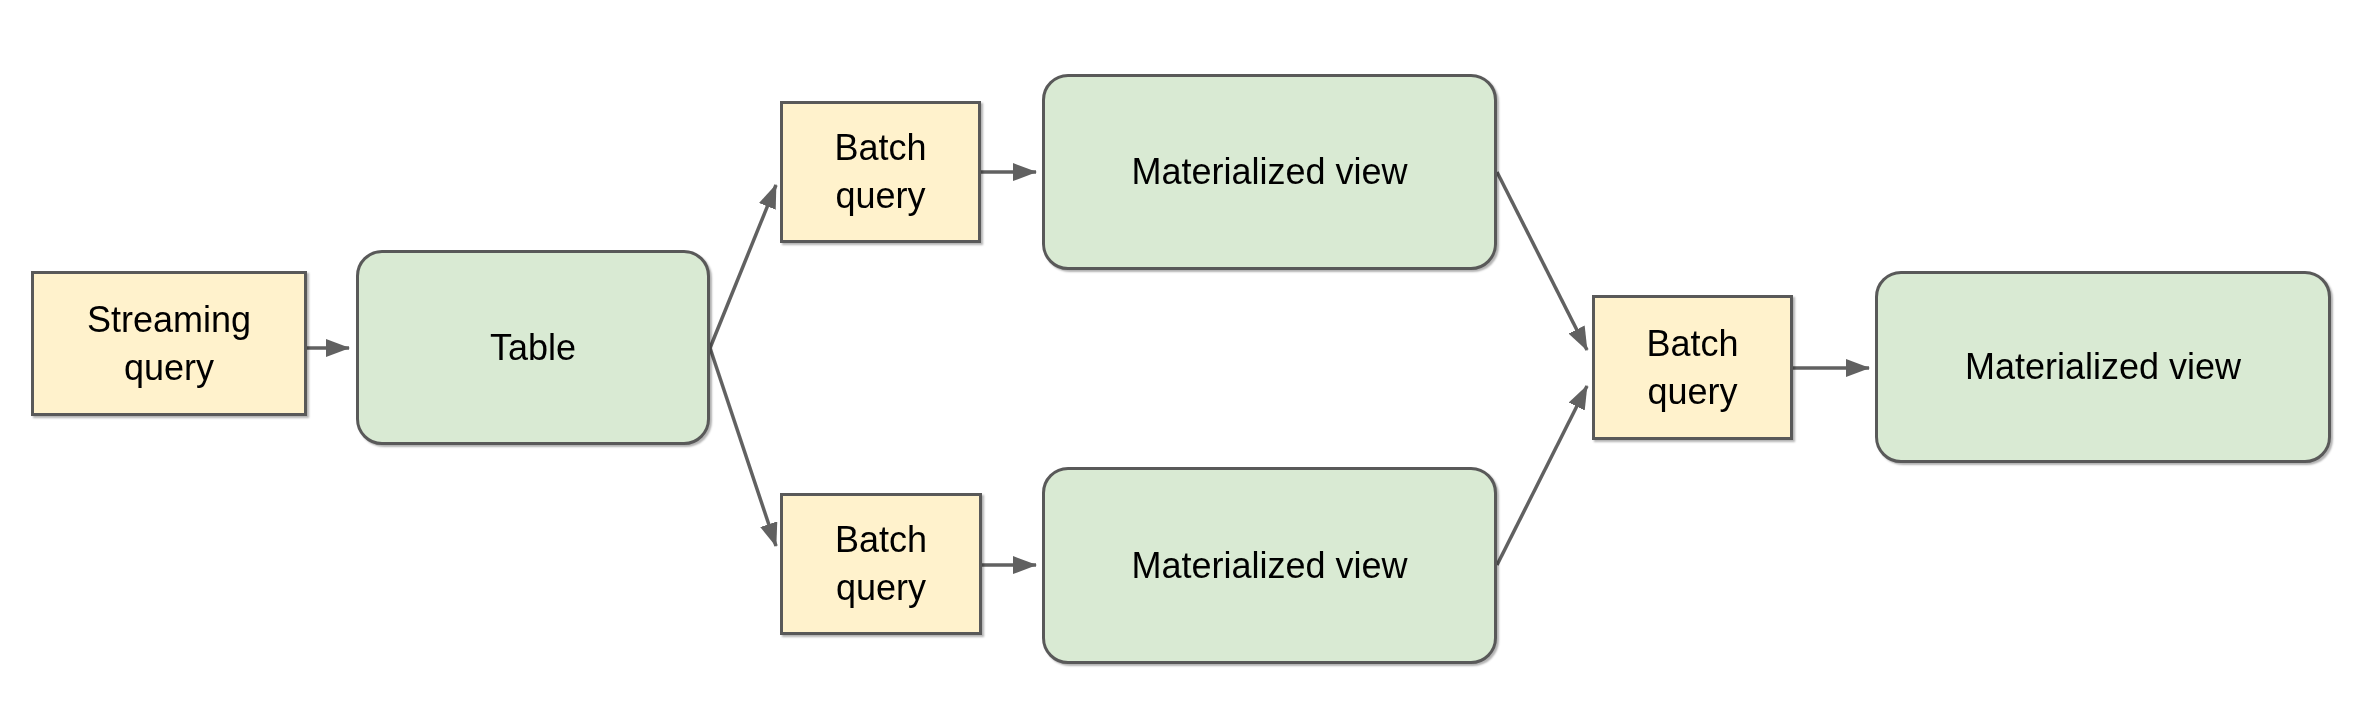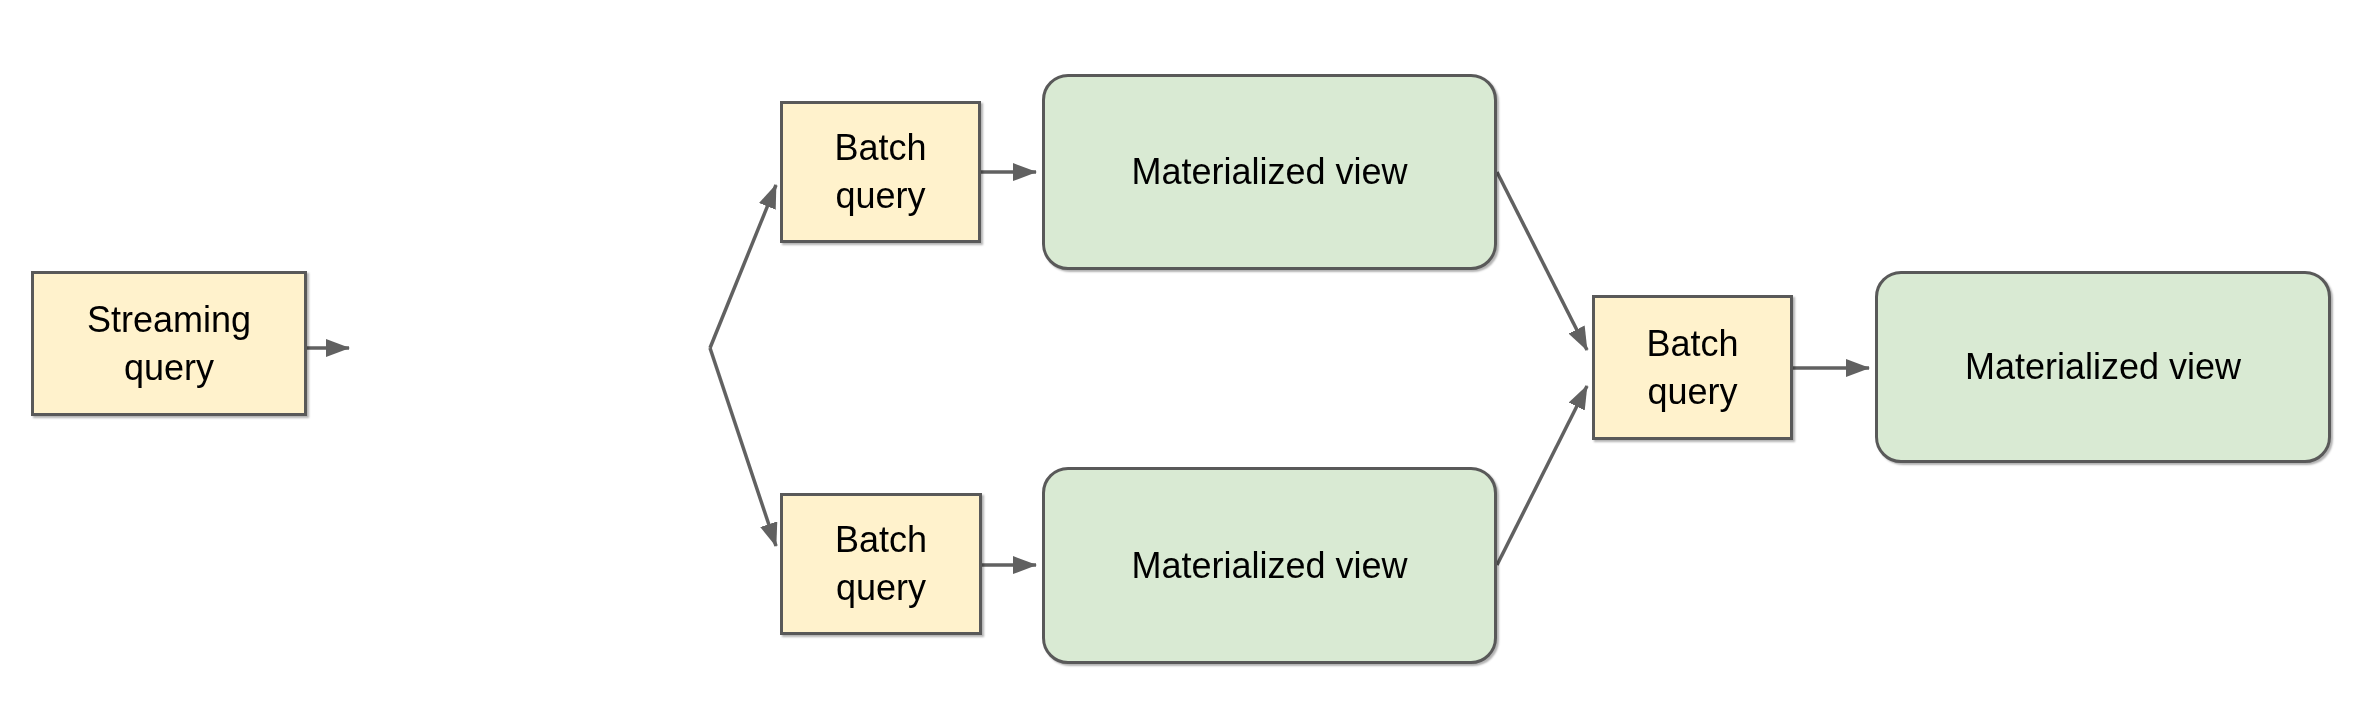--- a/index.html
+++ b/index.html
@@ -87,20 +87,23 @@
     <line x1="982" y1="565" x2="1036" y2="565" marker-end="url(#arrow)"></line>
     <line x1="1497" y1="172" x2="1587" y2="350" marker-end="url(#arrow)"></line>
     <line x1="1497" y1="565" x2="1587" y2="386" marker-end="url(#arrow)"></line>
     <line x1="1793" y1="368" x2="1869" y2="368" marker-end="url(#arrow)"></line>
   </svg>
 
   <div class="node query n-streaming">
     <span class="lbl">Streaming query</span>
   </div>
 
+  <div class="node entity n-table">
+    <span class="lbl">Table</span>
+  </div>
 
   <div class="node query n-batch-top">
     <span class="lbl">Batch query</span>
   </div>
 
   <div class="node entity n-mv-top">
     <span class="lbl">Materialized view</span>
   </div>
 
   <div class="node query n-batch-bot">

